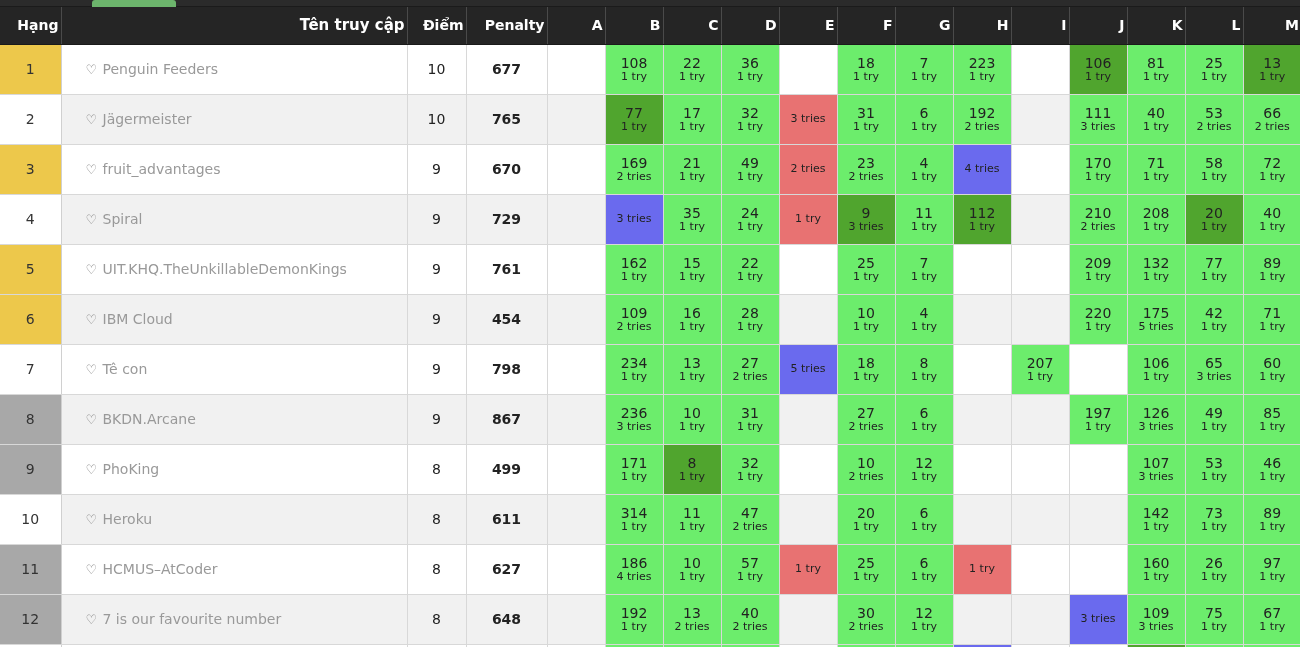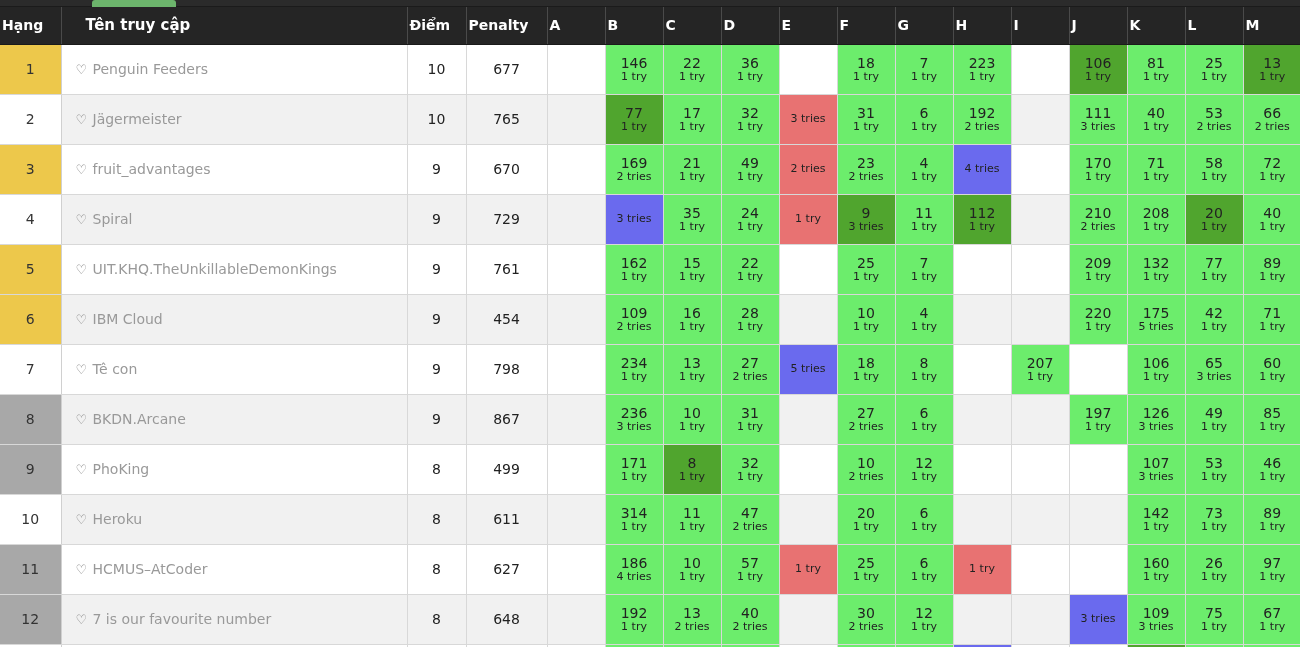--- a/index.html
+++ b/index.html
@@ -30,21 +30,21 @@
     font-size: 13px;
   }
   thead th {
     background: #252525;
     color: #ffffff;
     font-weight: bold;
     font-size: 14px;
     height: 37px;
     border-right: 1px solid #4a4a4a;
     border-bottom: 1px solid #1a1a1a;
-    text-align: left;
+    text-align: right;
     padding: 0 2px;
     white-space: nowrap;
   }
   thead th.th-name { font-size: 15px; padding-left: 24px; }
   thead th:last-child { border-right: none; }
 
   tbody tr { height: 50px; }
   tbody td {
     border-right: 1px solid #d8d8d8;
     border-bottom: 1px solid #d8d8d8;
@@ -61,35 +61,35 @@
     color: #333;
     border-right: 1px solid #d0d0d0;
   }
   td.rank.gold { background: #edc84b; }
   td.rank.silver { background: #a8a8a8; }
   td.rank.plain { background: inherit; }
 
   td.name {
     width: 346px;
     text-align: left;
-    padding-left: 14px;
+    padding-left: 24px;
     color: #999999;
     font-size: 14px;
     white-space: nowrap;
     overflow: hidden;
   }
   td.name .heart {
     display: inline-block;
     width: 15px;
     color: #8a8a8a;
     font-size: 13px;
     margin-right: 2px;
   }
   td.score { width: 59px; font-size: 14px; }
-  td.penalty { width: 81px; font-size: 14px; font-weight: normal; }
+  td.penalty { width: 81px; font-size: 14px; font-weight: bold; }
 
   td.prob { width: 58px; font-size: 12px; line-height: 1.15; }
   td.prob .tm { font-size: 14px; display: block; }
   td.prob .tr { font-size: 11px; display: block; }
   td.prob.solved { background: #6ced6c; }
   td.prob.first  { background: #50a52e; }
   td.prob.failed { background: #e87272; }
   td.prob.pending{ background: #6a6aee; }
   td.prob.empty  { background: transparent; }
 
@@ -135,21 +135,21 @@
     </tr>
   </thead>
   <tbody id="board-body">
       <tr class="odd">
         <td class="rank gold">1</td>
         <td class="name"><span class="heart">♡</span><span>Penguin Feeders</span></td>
         <td class="score">10</td>
         <td class="penalty">677</td>
         <td class="prob empty"></td>
         <td class="prob solved">
-          <span class="tm">146</span>
+          <span class="tm">108</span>
           <span class="tr">1 try</span>
         </td>
         <td class="prob solved">
           <span class="tm">22</span>
           <span class="tr">1 try</span>
         </td>
         <td class="prob solved">
           <span class="tm">36</span>
           <span class="tr">1 try</span>
         </td>

